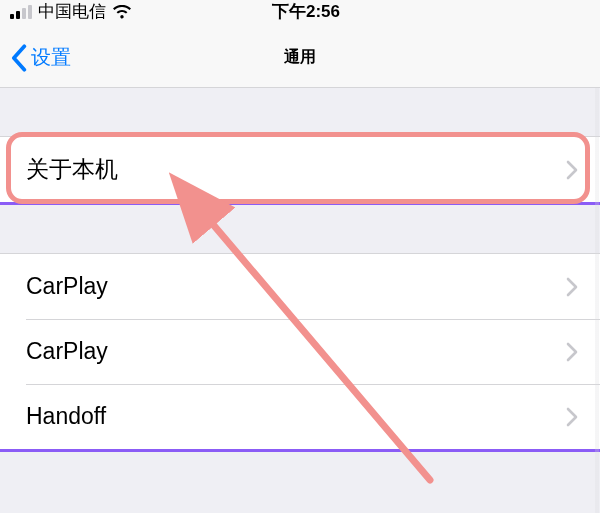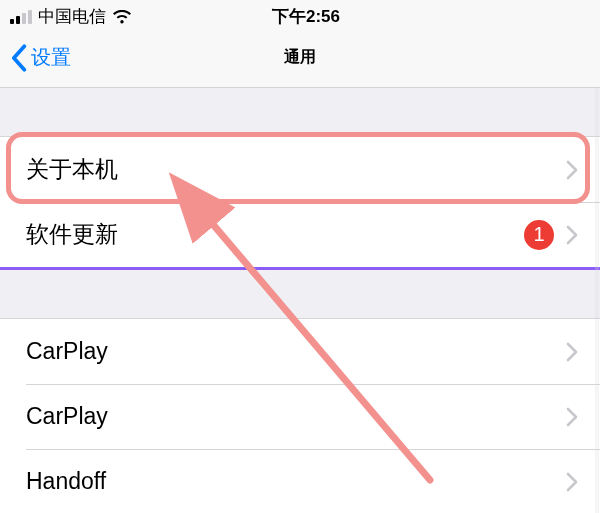--- a/index.html
+++ b/index.html
@@ -8,21 +8,21 @@
     font-family: -apple-system, "Helvetica Neue", Arial, sans-serif;
     background: #efeff4;
     color: #000;
     position: relative;
   }
 
   
   .status-bar {
     height: 28px;
     display: flex;
-    align-items: flex-end;
+    align-items: flex-start;
     justify-content: space-between;
     padding: 0 10px;
     background: #f8f8f8;
     font-size: 17px;
     font-weight: 500;
   }
   .status-left, .status-right { display: flex; align-items: center; gap: 6px; }
   .status-center { position: absolute; left: 12px; right: 0; text-align: center; pointer-events: none; font-weight: bold; }
   .sig-bars { display: inline-flex; align-items: flex-end; gap: 2px; }
   .sig-bars span { width: 4px; background: #000; display: inline-block; border-radius: 1px; }
@@ -160,31 +160,20 @@
     <span class="row-label">关于本机</span>
     <span class="row-accessory">
       <span class="chevron">
         <svg width="12" height="20" viewBox="0 0 12 20">
             <path d="M2 2l8 8-8 8" fill="none" stroke="#c7c7cc" stroke-width="2.6" stroke-linecap="round" stroke-linejoin="round"></path>
           </svg>
       </span>
     </span>
   </div>
 
-  <div class="row">
-    <span class="row-label">软件更新</span>
-    <span class="row-accessory">
-      <span class="badge">1</span>
-      <span class="chevron">
-        <svg width="12" height="20" viewBox="0 0 12 20">
-            <path d="M2 2l8 8-8 8" fill="none" stroke="#c7c7cc" stroke-width="2.6" stroke-linecap="round" stroke-linejoin="round"></path>
-          </svg>
-      </span>
-    </span>
-  </div>
 
 </div>
 
 <div class="group-gap"></div>
 <div class="group">
 
   <div class="row">
     <span class="row-label">CarPlay</span>
     <span class="row-accessory">
       <span class="chevron">

